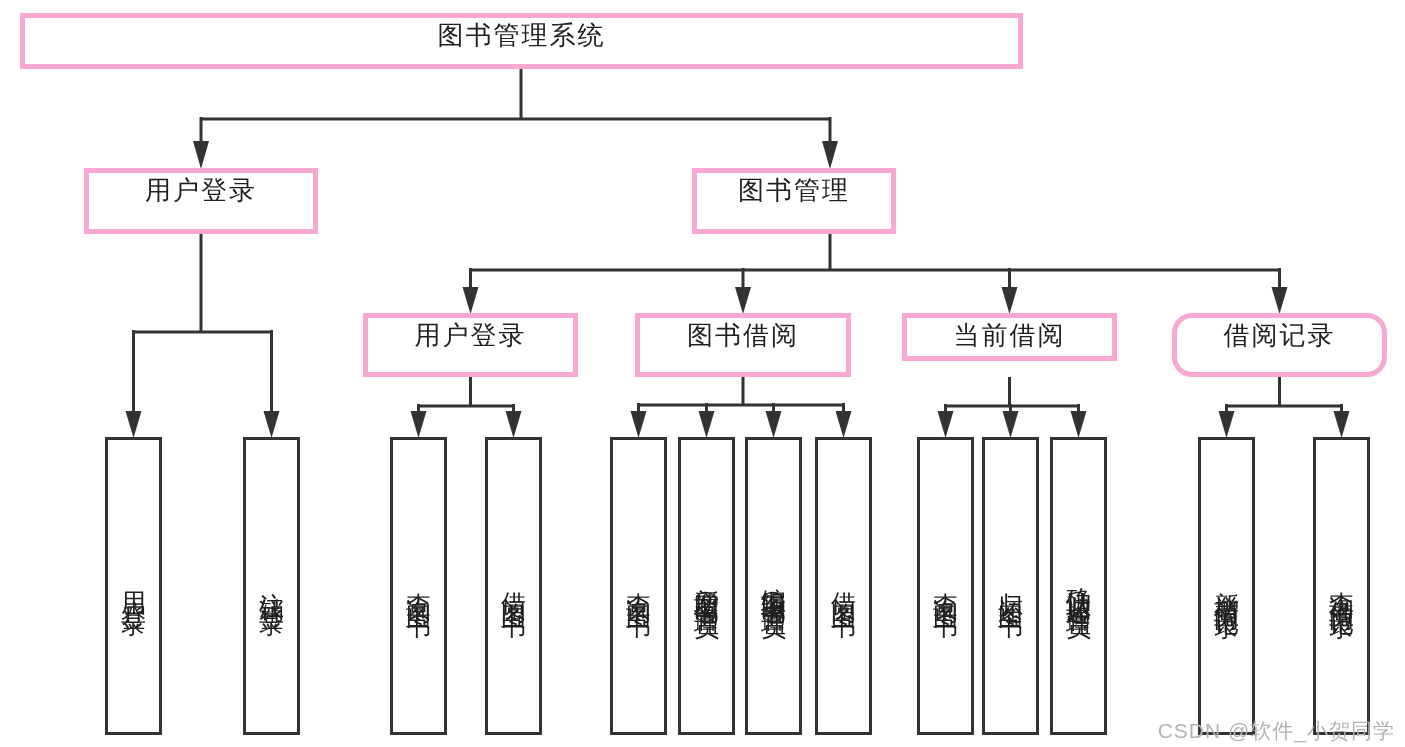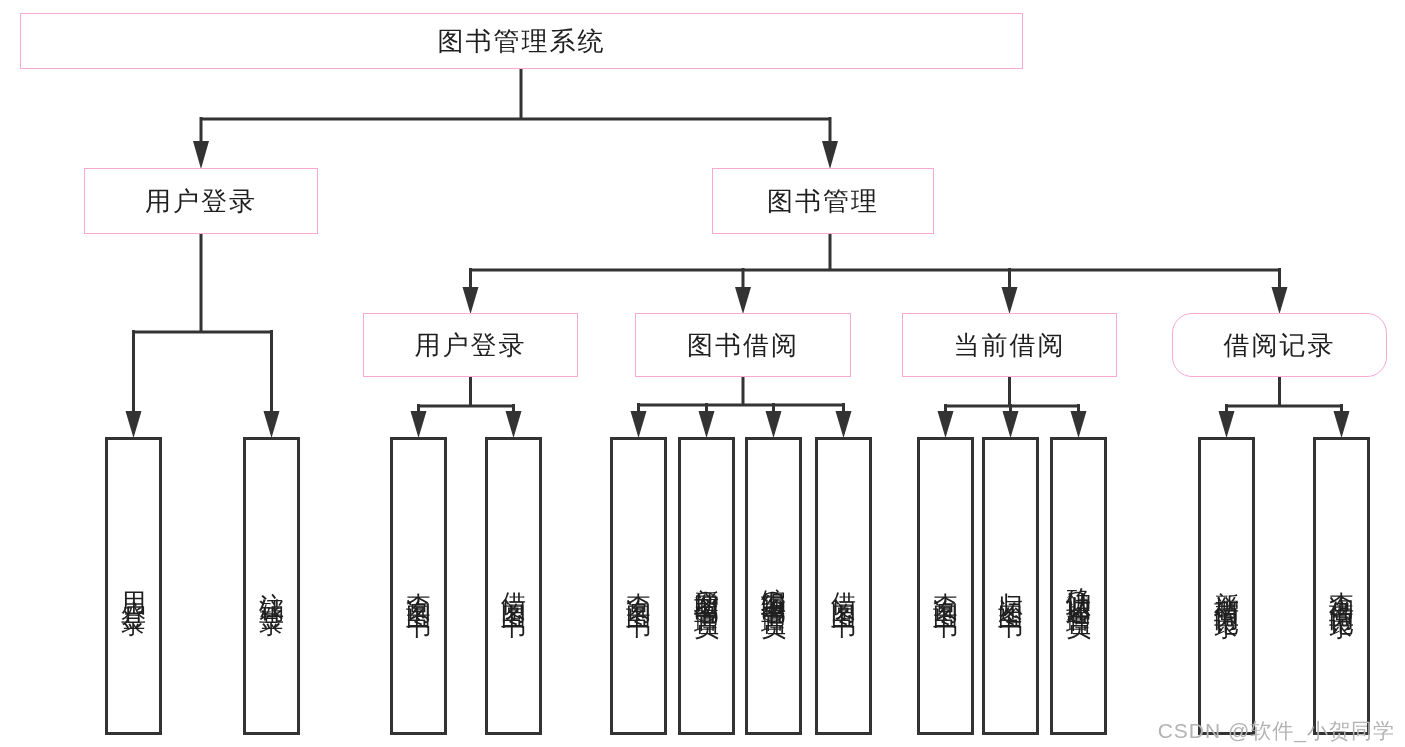--- a/index.html
+++ b/index.html
@@ -17,24 +17,24 @@
   }
   #wires {
     position: absolute;
     left: 0;
     top: 0;
     z-index: 1;
   }
   .hnode {
     position: absolute;
     box-sizing: border-box;
-    border: 1px solid #f9a8d4;
+    border: 5px solid #f9a8d4;
     background: #ffffff;
     display: flex;
-    align-items: center;
+    align-items: flex-start;
     justify-content: center;
     z-index: 2;
   }
   .hnode span {
     font-size: 26px;
     color: #1f1f1f;
     letter-spacing: 2px;
     white-space: nowrap;
   }
   .leaf {
@@ -146,31 +146,31 @@
     </g>
   </svg>
 
   <div class="hnode" style="left:20px; top:13px; width:1003px; height:56px;">
     <span>图书管理系统</span>
   </div>
 
   <div class="hnode" style="left:84px; top:168px; width:234px; height:66px;">
     <span>用户登录</span>
   </div>
-  <div class="hnode" style="left:712px; top:168px; width:222px; height:66px;">
+  <div class="hnode" style="left:692px; top:168px; width:204px; height:66px;">
     <span>图书管理</span>
   </div>
 
   <div class="hnode" style="left:363px; top:313px; width:215px; height:64px;">
     <span>用户登录</span>
   </div>
   <div class="hnode" style="left:635px; top:313px; width:216px; height:64px;">
     <span>图书借阅</span>
   </div>
-  <div class="hnode" style="left:902px; top:313px; width:215px; height:64px;">
+  <div class="hnode" style="left:902px; top:313px; width:215px; height:48px;">
     <span>当前借阅</span>
   </div>
   <div class="hnode" style="left:1172px; top:313px; width:215px; height:64px;border-radius:20px;">
     <span>借阅记录</span>
   </div>
 
   <div class="leaf" style="left:105px;">
     <span class="vtext">用户登录</span>
   </div>
   <div class="leaf" style="left:243px;">

